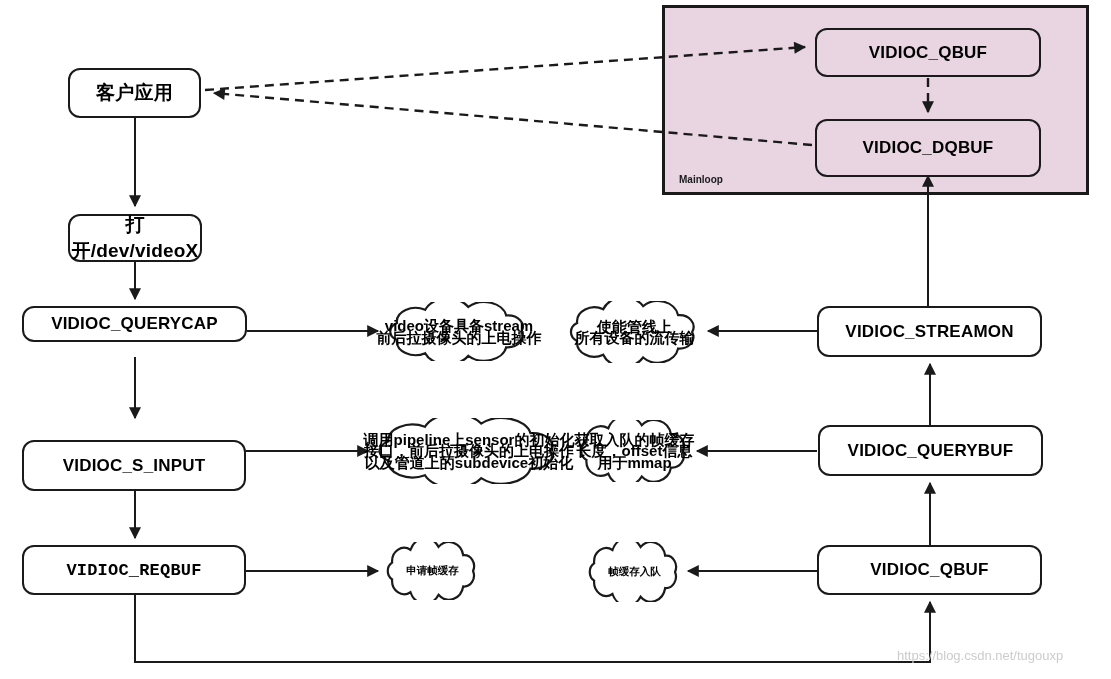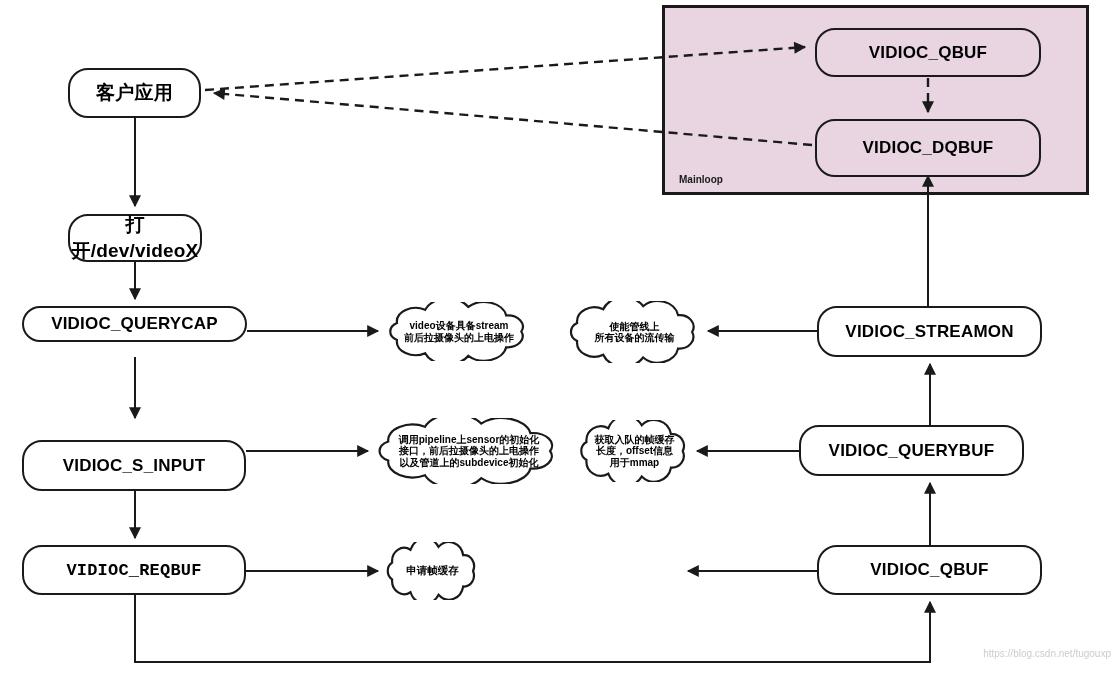--- a/index.html
+++ b/index.html
@@ -26,42 +26,42 @@
 
   
   #arrows{position:absolute;left:0;top:0;z-index:2;pointer-events:none;}
   .arrow{stroke:var(--line);stroke-width:2px;fill:none;}
   .arrow.dashed{stroke-dasharray:9 6;stroke-width:2.4px;}
   #mArrow path{fill:var(--line);}
 
   
   .node{
     position:absolute;box-sizing:border-box;z-index:3;
-    background:var(--box-fill);border:2.5px solid var(--line);border-radius:20px;
+    background:var(--box-fill);border:2.5px solid var(--line);border-radius:12px;
     display:flex;align-items:center;justify-content:center;
     font-weight:bold;color:#000;font-size:17px;letter-spacing:.2px;
     text-align:center;
   }
   .node.pink{background:var(--mainloop-fill);}
   .node.small{font-size:19px;}
 
   
   .cloud{position:absolute;z-index:3;}
   .cloud svg{position:absolute;left:0;top:0;width:100%;height:100%;}
   .cloud .ctext{
     position:absolute;left:0;top:0;width:100%;height:100%;
     display:flex;flex-direction:column;align-items:center;justify-content:center;
-    font-weight:bold;color:#000;font-size:10px;line-height:11.5px;text-align:center;
+    font-weight:bold;color:#000;font-size:15px;line-height:11.5px;text-align:center;
     white-space:nowrap;
   }
   .cloud.big .ctext{font-size:10.5px;}
 
   .watermark{
     position:absolute;left:897px;top:648px;width:214px;z-index:5;
-    font-size:10px;color:var(--watermark);text-align:right;
+    font-size:13px;color:var(--watermark);
   }
 </style>
 </head>
 <body>
 
 <div id="stage">
 
   <svg width="0" height="0" style="position:absolute" aria-hidden="true">
     <defs>
       <path id="cloudPath" d="M 152 45 A 17 17 0 0 1 135 69 A 25 25 0 0 1 92.5 82 A 27 27 0 0 1 44 78 A 21 21 0 0 1 12.3 58 A 15 15 0 0 1 12.3 32 A 21 21 0 0 1 44 12 A 27 27 0 0 1 92.5 7.6 A 25 25 0 0 1 135 20.6 A 17 17 0 0 1 152 45 Z" fill="#ffffff" stroke="#1a1a1a" stroke-width="2.2" vector-effect="non-scaling-stroke"></path>
@@ -120,21 +120,21 @@
   </div>
 
   <div class="node" style="left:22px;top:545px;width:224px;height:50px;font-family:Liberation Mono, monospace;">
     <span>VIDIOC_REQBUF</span>
   </div>
 
   <div class="node" style="left:817px;top:306px;width:225px;height:51px;">
     <span>VIDIOC_STREAMON</span>
   </div>
 
-  <div class="node" style="left:799px;top:425px;width:225px;height:51px;">
+  <div class="node" style="left:818px;top:425px;width:225px;height:51px;">
     <span>VIDIOC_QUERYBUF</span>
   </div>
 
   <div class="node" style="left:817px;top:545px;width:225px;height:50px;">
     <span>VIDIOC_QBUF</span>
   </div>
 
   <div class="node pink" style="left:815px;top:28px;width:226px;height:49px;">
     <span>VIDIOC_QBUF</span>
   </div>
@@ -187,15 +187,23 @@
     <svg viewBox="0 0 164 90" preserveAspectRatio="none">
         <use href="#cloudPath"></use>
       </svg>
     <div class="ctext">
       <span>获取入队的帧缓存</span>
       <span>长度，offset信息</span>
       <span>用于mmap</span>
     </div>
   </div>
 
+  <div class="cloud big" style="left:587px;top:542px;width:95px;height:60px;">
+    <svg viewBox="0 0 164 90" preserveAspectRatio="none">
+        <use href="#cloudPath"></use>
+      </svg>
+    <div class="ctext">
+      <span>帧缓存入队</span>
+    </div>
+  </div>
 
   <div class="watermark">https://blog.csdn.net/tugouxp</div>
 </div>
 
 </body></html>

